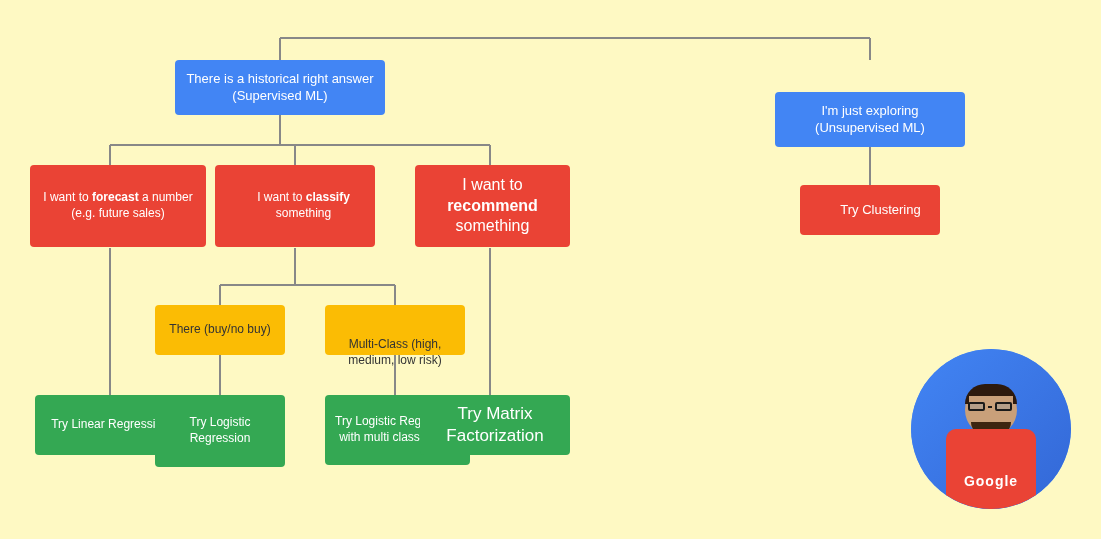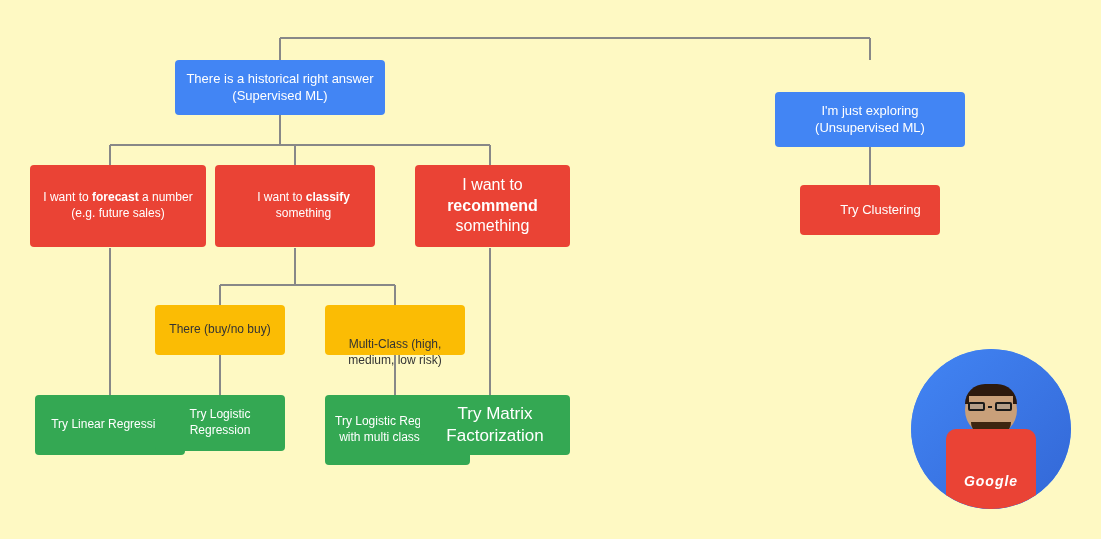--- a/index.html
+++ b/index.html
@@ -46,21 +46,20 @@
       right: 30px;
       bottom: 30px;
       width: 160px;
       height: 160px;
       border-radius: 50%;
       background: #4285f4;
       overflow: hidden;
       display: flex;
       align-items: center;
       justify-content: center;
-      font-style: italic;
     }
     .avatar-inner {
       width: 100%;
       height: 100%;
       border-radius: 50%;
       background: linear-gradient(135deg, #4285f4 0%, #3367d6 100%);
       display: flex;
       align-items: flex-end;
       justify-content: center;
       overflow: hidden;
@@ -176,21 +175,21 @@
   </div>
 
   <div class="node yellow" style="left: 325px; top: 305px; width: 140px; height: 50px;">
     <span style="font-size:12px;margin-top:46px;">Multi-Class (high, medium, low risk)</span>
   </div>
 
   <div class="node green" style="left: 35px; top: 395px; width: 150px; height: 60px;">
     <span style="font-size:12px;">Try Linear Regression</span>
   </div>
 
-  <div class="node green" style="left: 155px; top: 395px; width: 130px; height: 56px;">
+  <div class="node green" style="left: 155px; top: 395px; width: 130px; height: 72px;">
     <span style="font-size:12px;">Try Logistic Regression</span>
   </div>
 
   <div class="node green" style="left: 325px; top: 395px; width: 145px; height: 70px;">
     <span style="font-size:12px;">Try Logistic Regression with multi class option</span>
   </div>
 
   <div class="node green" style="left: 420px; top: 395px; width: 150px; height: 60px;">
     <span style="font-size:17px;">Try Matrix Factorization</span>
   </div>

